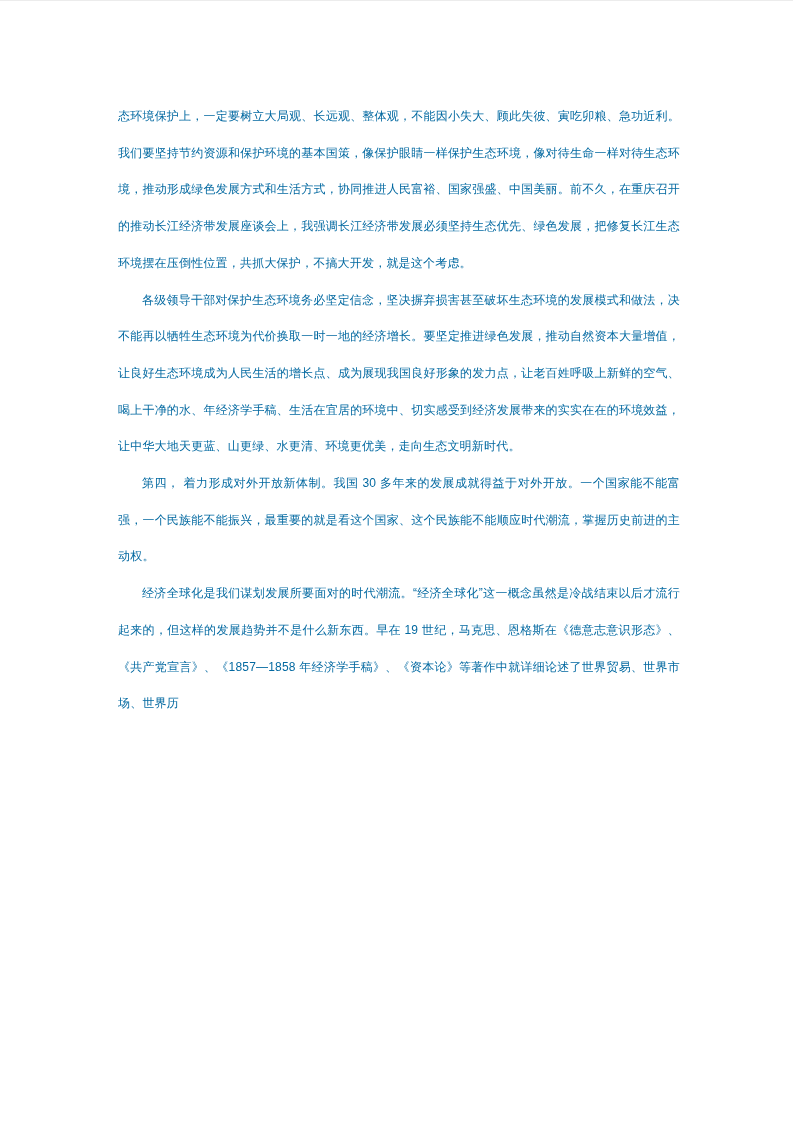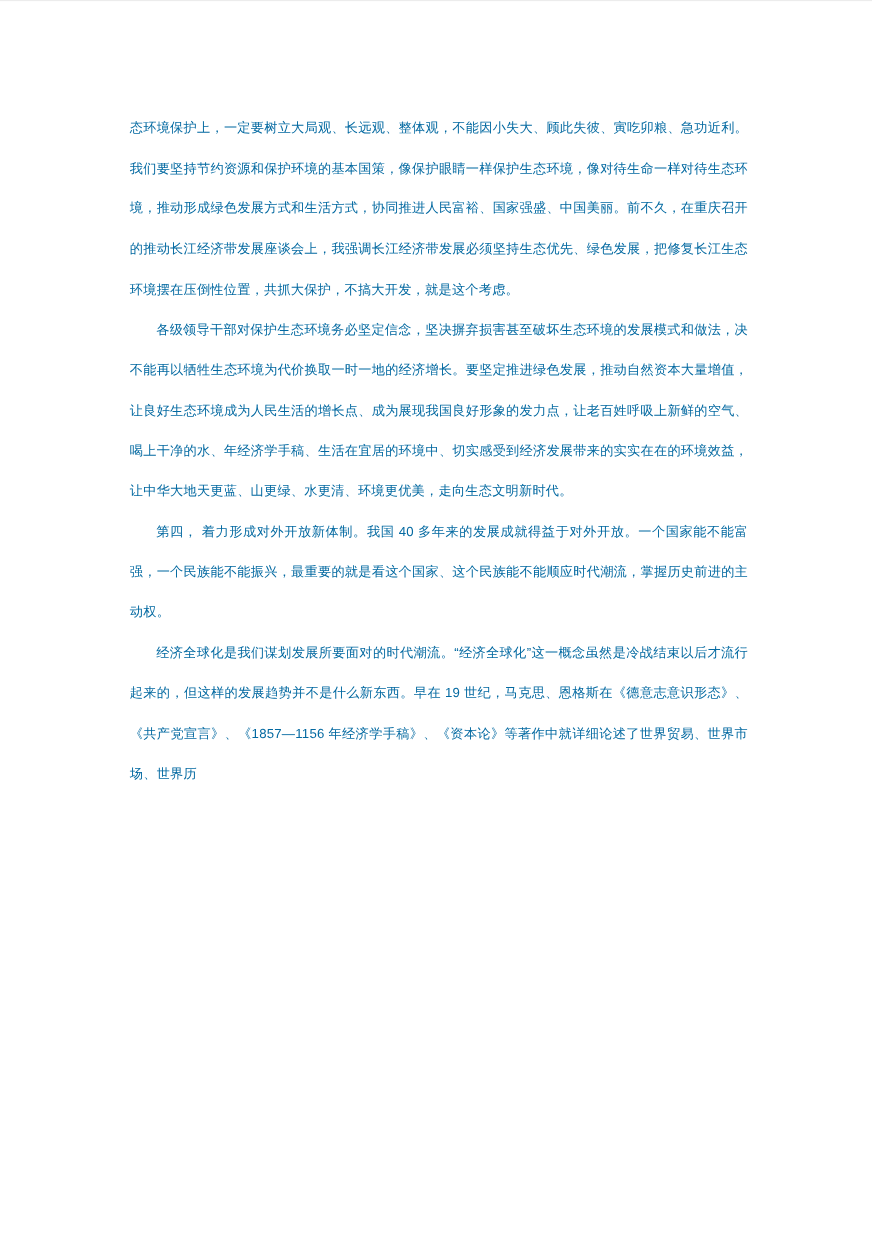--- a/index.html
+++ b/index.html
@@ -46,16 +46,16 @@
   }
 </style>
 </head>
 <body>
 
 <div class="page">
   <div class="page-top-edge"></div>
   <div class="text-body">
     <p class="para">态环境保护上，一定要树立大局观、长远观、整体观，不能因小失大、顾此失彼、寅吃卯粮、急功近利。我们要坚持节约资源和保护环境的基本国策，像保护眼睛一样保护生态环境，像对待生命一样对待生态环境，推动形成绿色发展方式和生活方式，协同推进人民富裕、国家强盛、中国美丽。前不久，在重庆召开的推动长江经济带发展座谈会上，我强调长江经济带发展必须坚持生态优先、绿色发展，把修复长江生态环境摆在压倒性位置，共抓大保护，不搞大开发，就是这个考虑。</p>
     <p class="para indent">各级领导干部对保护生态环境务必坚定信念，坚决摒弃损害甚至破坏生态环境的发展模式和做法，决不能再以牺牲生态环境为代价换取一时一地的经济增长。要坚定推进绿色发展，推动自然资本大量增值，让良好生态环境成为人民生活的增长点、成为展现我国良好形象的发力点，让老百姓呼吸上新鲜的空气、喝上干净的水、年经济学手稿、生活在宜居的环境中、切实感受到经济发展带来的实实在在的环境效益，让中华大地天更蓝、山更绿、水更清、环境更优美，走向生态文明新时代。</p>
-    <p class="para indent">第四， 着力形成对外开放新体制。我国 40 多年来的发展成就得益于对外开放。一个国家能不能富强，一个民族能不能振兴，最重要的就是看这个国家、这个民族能不能顺应时代潮流，掌握历史前进的主动权。</p>
-    <p class="para indent">经济全球化是我们谋划发展所要面对的时代潮流。“经济全球化”这一概念虽然是冷战结束以后才流行起来的，但这样的发展趋势并不是什么新东西。早在 19 世纪，马克思、恩格斯在《德意志意识形态》、《共产党宣言》、《1857—1156 年经济学手稿》、《资本论》等著作中就详细论述了世界贸易、世界市场、世界历</p>
+    <p class="para indent">第四， 着力形成对外开放新体制。我国 30 多年来的发展成就得益于对外开放。一个国家能不能富强，一个民族能不能振兴，最重要的就是看这个国家、这个民族能不能顺应时代潮流，掌握历史前进的主动权。</p>
+    <p class="para indent">经济全球化是我们谋划发展所要面对的时代潮流。“经济全球化”这一概念虽然是冷战结束以后才流行起来的，但这样的发展趋势并不是什么新东西。早在 19 世纪，马克思、恩格斯在《德意志意识形态》、《共产党宣言》、《1857—1858 年经济学手稿》、《资本论》等著作中就详细论述了世界贸易、世界市场、世界历</p>
   </div>
 </div>
 
 </body></html>

